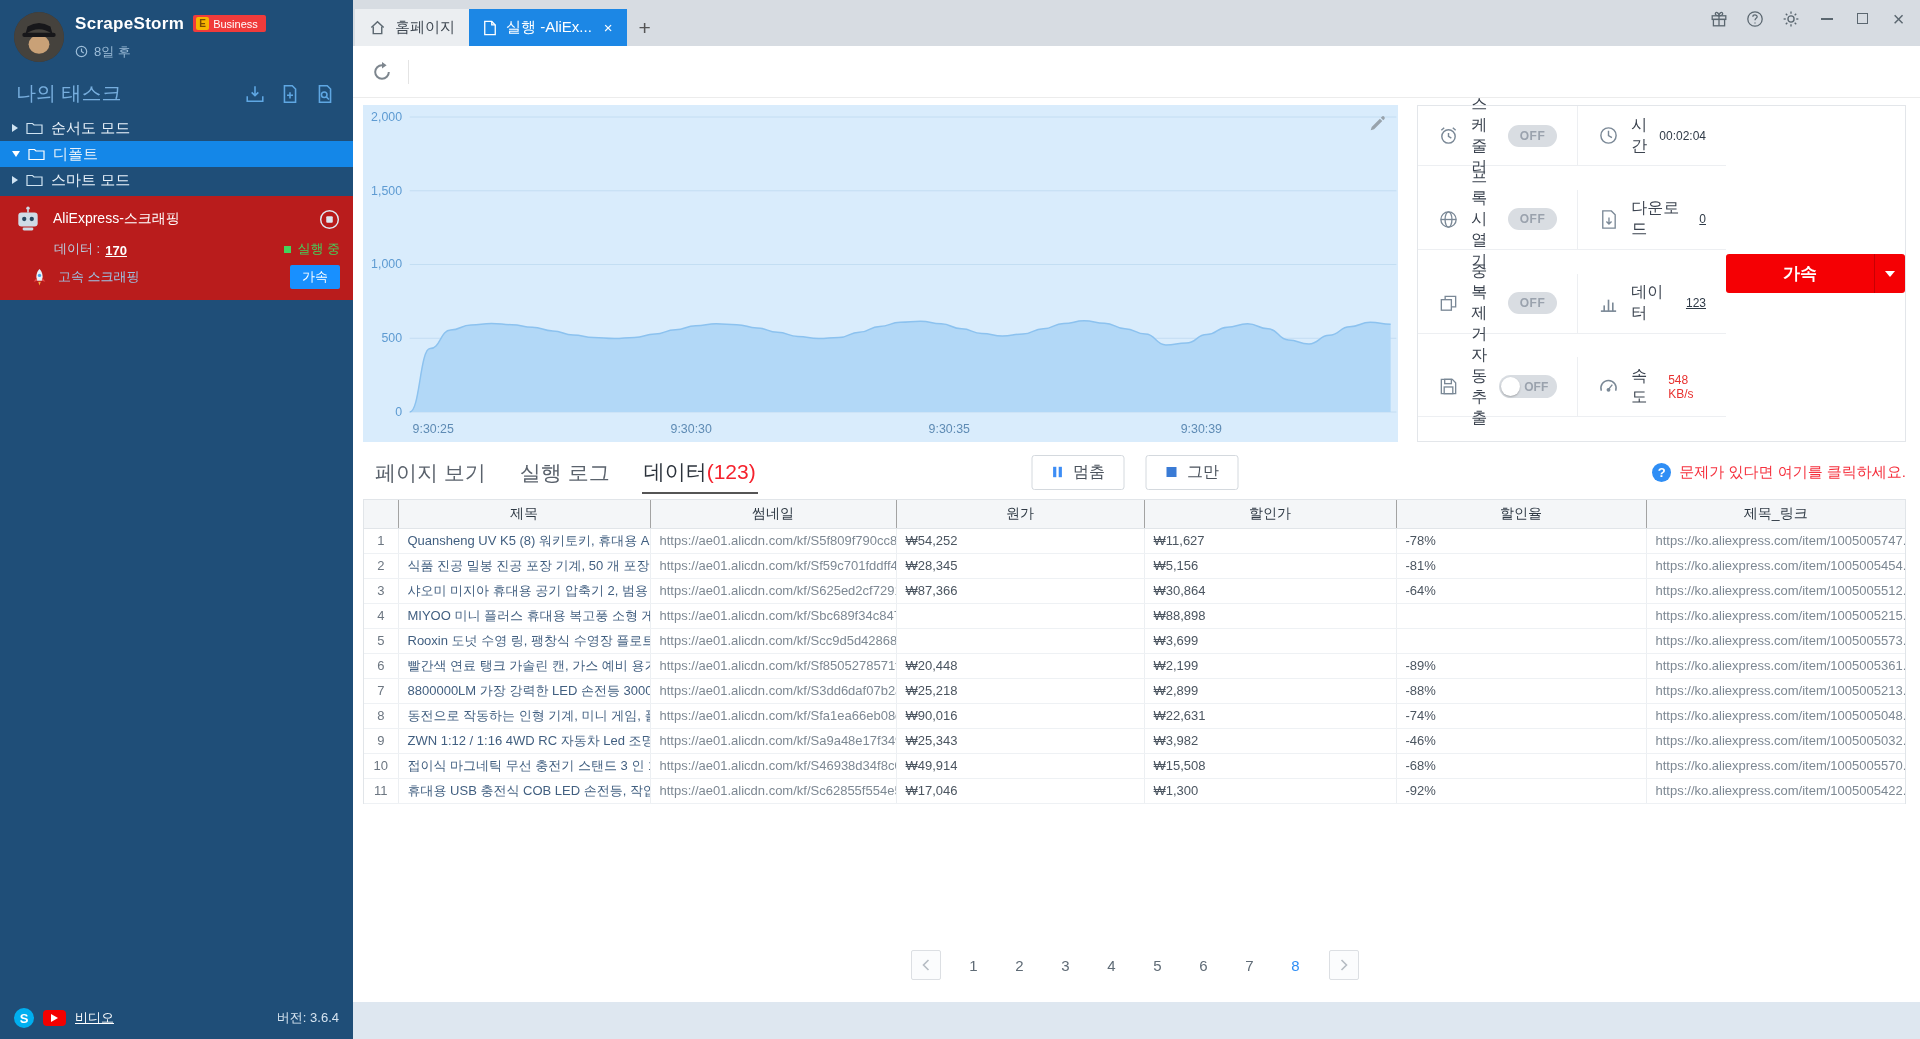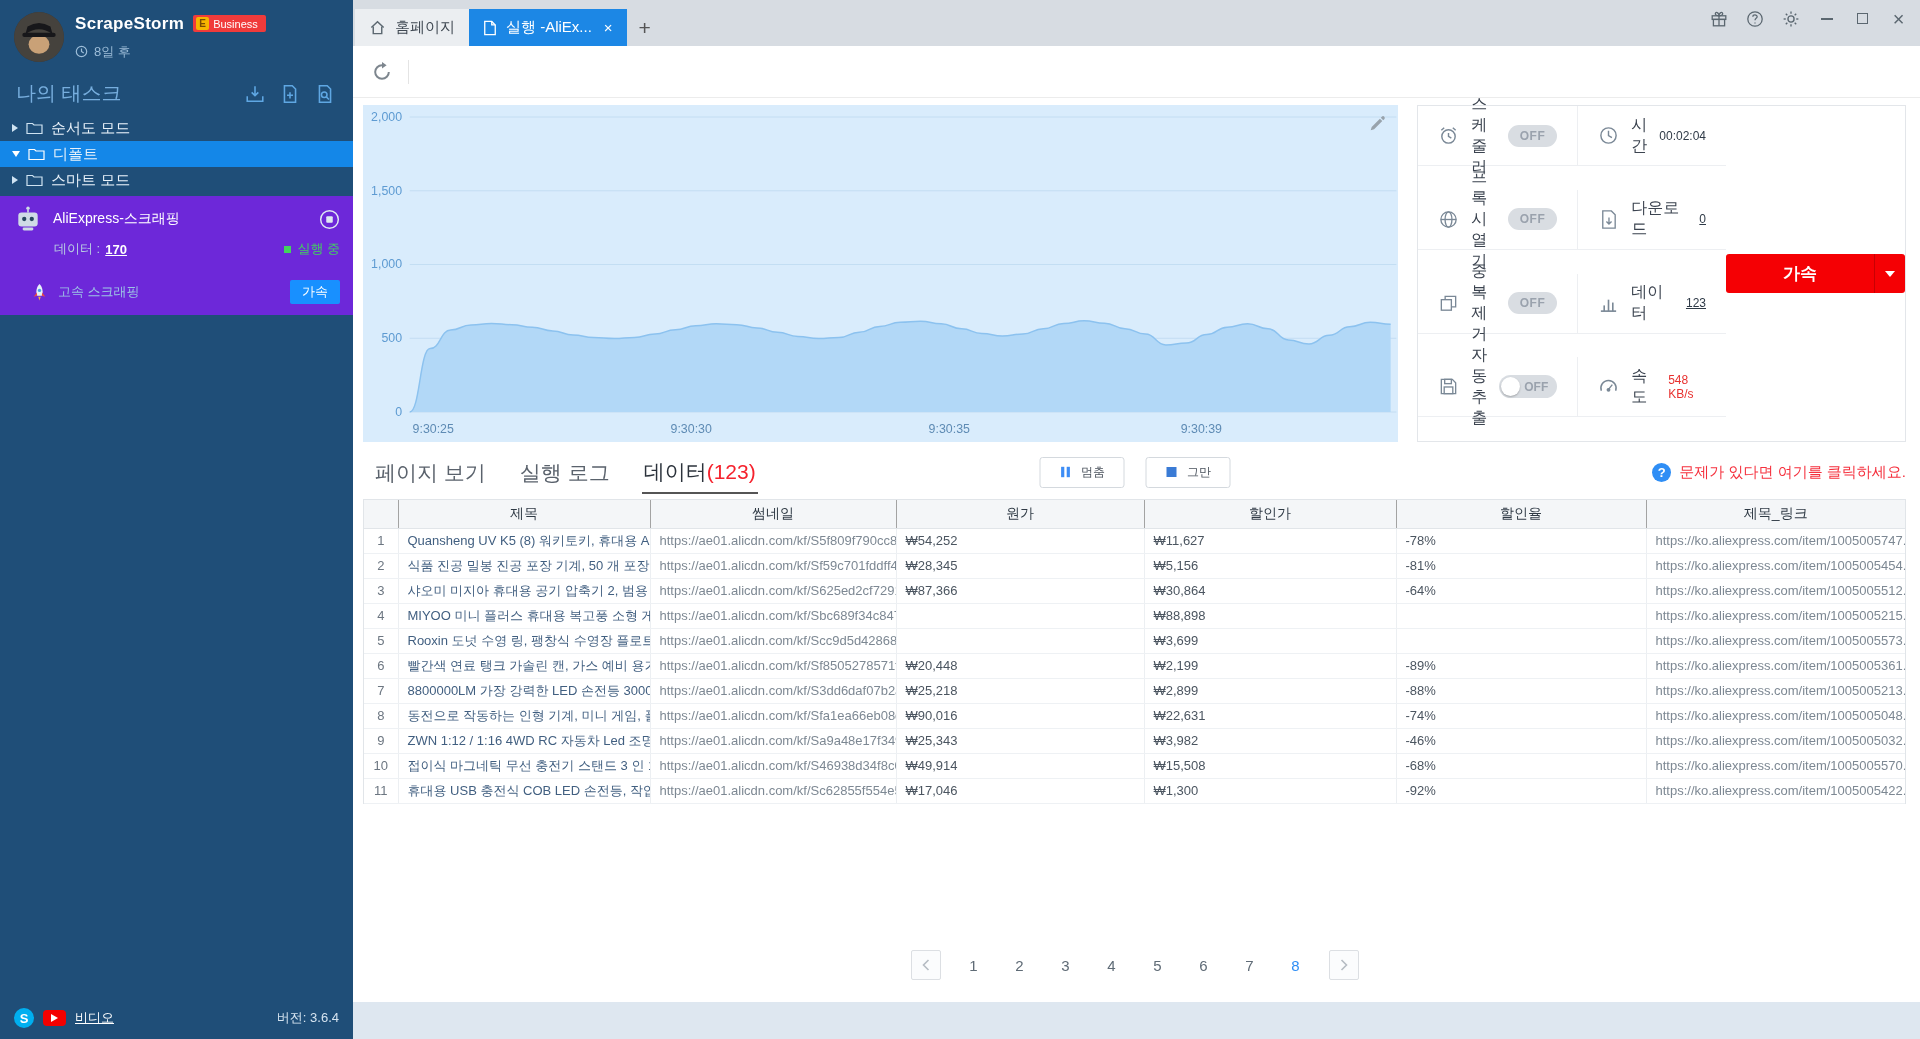--- a/index.html
+++ b/index.html
@@ -19,26 +19,26 @@
   .expiry-row { display: flex; align-items: center; gap: 6px; color: #9dbdd8; font-size: 13px; }
   .tasks-header { display: flex; align-items: center; padding: 10px 18px 8px 16px; color: #77aede; font-size: 20px; }
   .tasks-header .spacer { flex: 1; }
   .th-icons { display: flex; gap: 15px; }
   .th-icon { width: 20px; height: 20px; cursor: pointer; }
   .tree-item { height: 26px; display: flex; align-items: center; padding-left: 12px; gap: 8px; font-size: 15px; color: #e9f2fa; cursor: pointer; }
   .tree-item.selected { background: #1487e8; }
   .caret-right { width: 0; height: 0; border-left: 6px solid #cfe3f2; border-top: 4px solid transparent; border-bottom: 4px solid transparent; }
   .caret-down { width: 0; height: 0; border-top: 6px solid #fff; border-left: 4px solid transparent; border-right: 4px solid transparent; }
   .folder-icon { width: 17px; height: 14px; }
-  .task-card { background: #6d28d9; margin-top: 3px; padding: 9px 13px 11px 14px; }
+  .task-card { background: #b91c1c; margin-top: 3px; padding: 9px 13px 11px 14px; }
   .task-row1 { display: flex; align-items: center; gap: 11px; }
   .robot-icon { width: 28px; height: 28px; flex: 0 0 28px; }
   .task-name { font-size: 14px; color: #fff; flex: 1; }
   .stop-circle { width: 21px; height: 21px; cursor: pointer; }
-  .task-row2 { display: flex; align-items: center; margin: 7px 0 22px 40px; font-size: 13px; color: #b9cfe2; }
+  .task-row2 { display: flex; align-items: flex-end; margin: 7px 0 7px 40px; font-size: 13px; color: #b9cfe2; }
   .task-row2 .count { color: #fff; text-decoration: underline; margin-left: 5px; cursor: pointer; font-weight: bold; }
   .task-status { margin-left: auto; color: #42d35c; display: flex; align-items: center; gap: 6px; font-size: 13px; }
   .dot { width: 7px; height: 7px; background: #42d35c; }
   .task-row3 { display: flex; align-items: center; gap: 9px; margin-left: 16px; }
   .rocket-icon { width: 19px; height: 19px; }
   .speed-label { font-size: 13px; color: #9cc3e4; }
   .accel-small { margin-left: auto; background: #1890ff; color: #fff; font-size: 13px; padding: 3px 12px; border-radius: 2px; cursor: pointer; }
   .side-footer { margin-top: auto; display: flex; align-items: center; gap: 9px; padding: 8px 14px 11px; }
   .skype-icon { width: 20px; height: 20px; border-radius: 50%; background: #00aff0; color: #fff; font-size: 13px; font-weight: bold; display: flex; align-items: center; justify-content: center; cursor: pointer; }
   .youtube-icon { width: 23px; height: 16px; border-radius: 4px; background: #f40000; display: flex; align-items: center; justify-content: center; cursor: pointer; }
@@ -85,21 +85,21 @@
   .accel-btn { width: 179px; height: 39px; background: #f50004; border-radius: 3px; display: flex; cursor: pointer; }
   .accel-main { flex: 1; display: flex; align-items: center; justify-content: center; color: #fff; font-size: 17px; font-weight: bold; }
   .accel-caret { width: 31px; border-left: 1px solid rgba(0,0,0,.18); display: flex; align-items: center; justify-content: center; }
   .caret-down-white { width: 0; height: 0; border-top: 6px solid #fff; border-left: 5px solid transparent; border-right: 5px solid transparent; }
 
   .view-row { position: relative; display: flex; align-items: center; margin-top: 9px; height: 42px; padding-left: 10px; flex: 0 0 42px; }
   .view-tab { font-size: 21px; color: #5a626c; margin-right: 30px; padding: 8px 2px 6px; cursor: pointer; }
   .view-tab.active { color: #2b323b; border-bottom: 2px solid #555; }
   .view-tab .count { color: #f5222d; }
   .ctrl-buttons { position: absolute; left: 50%; transform: translateX(-50%); display: flex; gap: 21px; }
-  .ctl-btn { display: flex; align-items: center; gap: 9px; border: 1px solid #d4d9de; background: #fff; border-radius: 3px; padding: 6px 18px; font-size: 12px; color: #4a525c; cursor: pointer; }
+  .ctl-btn { display: flex; align-items: center; gap: 9px; border: 1px solid #d4d9de; background: #fff; border-radius: 3px; padding: 6px 18px; font-size: 16px; color: #4a525c; cursor: pointer; }
   .ctl-ico { width: 14px; height: 14px; }
   .help-area { margin-left: auto; display: flex; align-items: center; gap: 8px; }
   .help-circle { width: 19px; height: 19px; border-radius: 50%; background: #2f8ef5; color: #fff; font-size: 13px; font-weight: bold; display: flex; align-items: center; justify-content: center; cursor: pointer; }
   .help-text { color: #f5303d; font-size: 15px; cursor: pointer; }
 
   .table-wrap { margin-top: 6px; border: 1px solid #e1e5e9; border-bottom: none; }
   table.data { width: 100%; border-collapse: collapse; table-layout: fixed; }
   table.data th { height: 28px; background: #f4f6f8; font-weight: normal; font-size: 14px; color: #2f3a45; border-right: 1px solid #a3a3a3; border-bottom: 1px solid #e1e5e9; }
   table.data th:last-child, table.data td:last-child { border-right: none; }
   table.data td { height: 25px; font-size: 13px; padding: 0 9px; border-right: 1px solid #eceff2; border-bottom: 1px solid #eef1f4; white-space: nowrap; overflow: hidden; }

